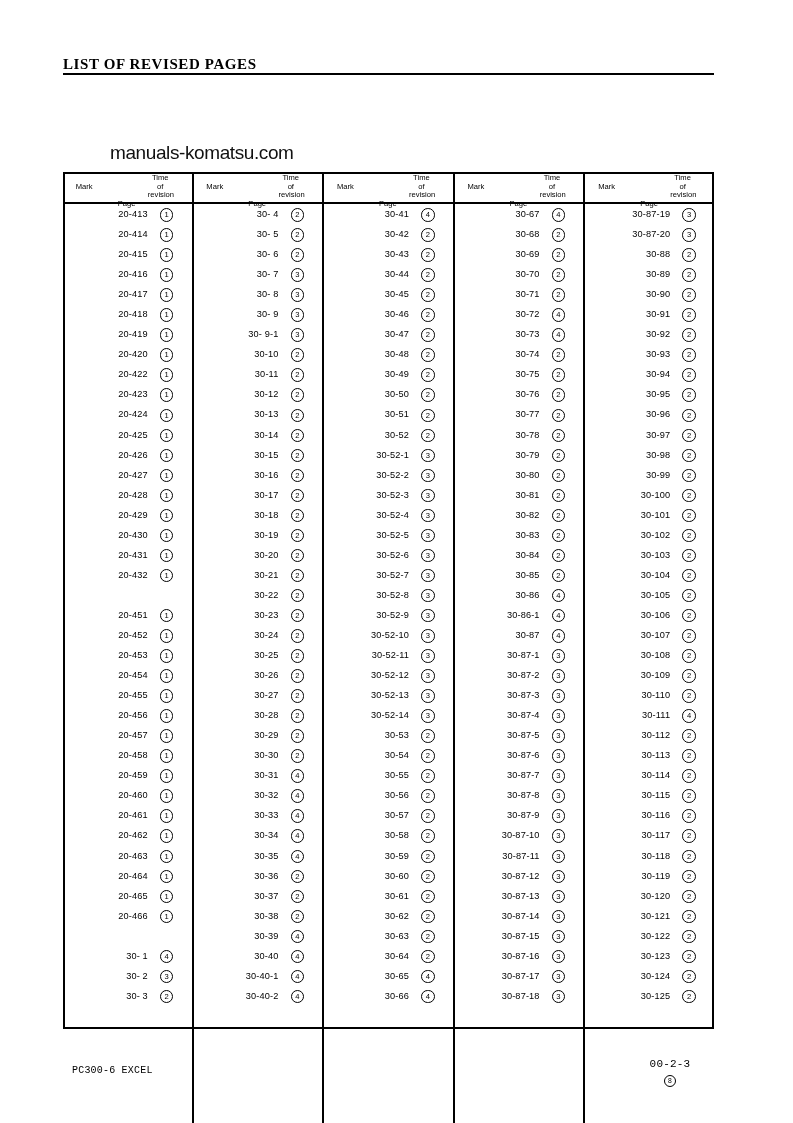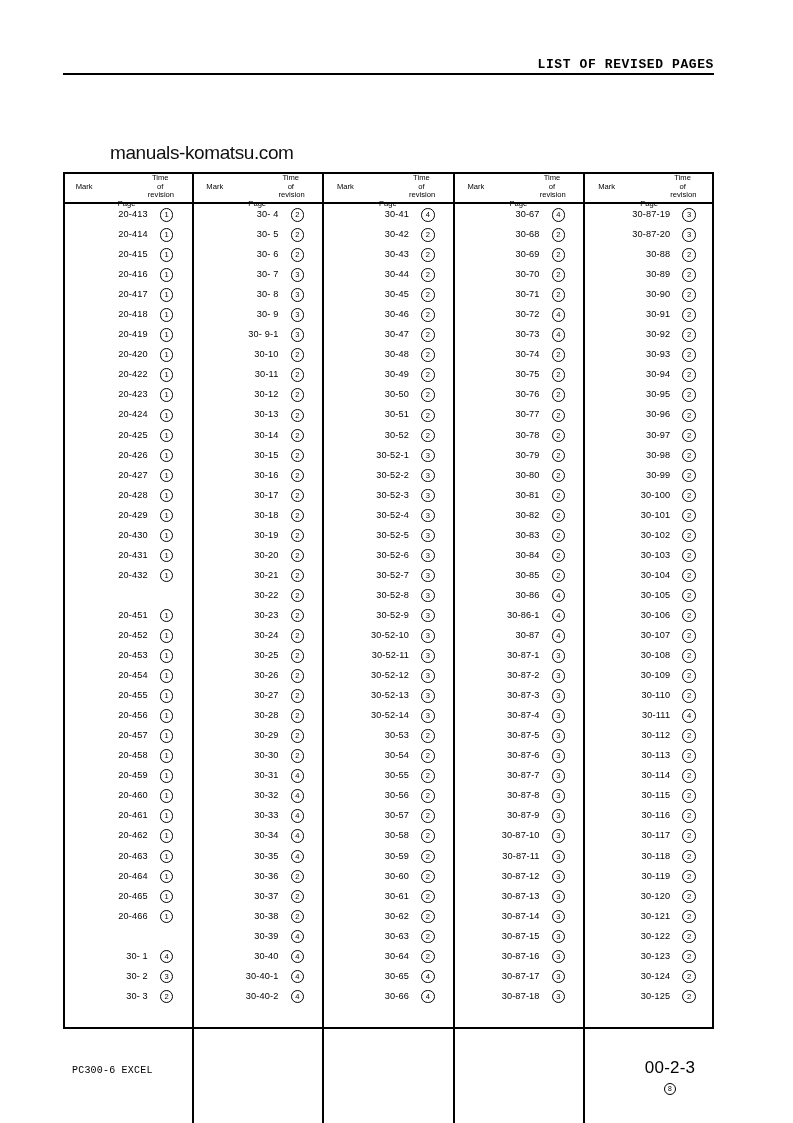--- a/index.html
+++ b/index.html
@@ -26,26 +26,25 @@
   }
 
   
   .page-header {
     position: absolute;
     left: 63px;
     top: 58px;
     width: 651px;
   }
   .header-title {
-    text-align: right;
-    font-size: 13px;
+    font-size: 15px;
     font-weight: bold;
     letter-spacing: 0.6px;
     line-height: 13px;
-    font-family: Liberation Mono, monospace;
+    font-family: Liberation Serif, serif;
   }
   .header-rule {
     margin-top: 2px;
     border-top: 2.4px solid #000;
     width: 100%;
   }
 
   
   .watermark {
     position: absolute;
@@ -157,22 +156,22 @@
     color: #000;
   }
   .footer-right {
     position: absolute;
     right: 63px;
     top: 1058px;
     text-align: center;
     width: 120px;
   }
   .footer-pageno {
-    font-size: 17px;
-    font-family: Liberation Sans, sans-serif;
+    font-size: 11px;
+    font-family: Liberation Mono, monospace;
     letter-spacing: 0.2px;
     color: #000;
   }
   .footer-rev {
     margin-top: 1px;
   }
   .footer-rev .circnum {
     width: 10.5px;
     height: 10.5px;
     line-height: 10.3px;

